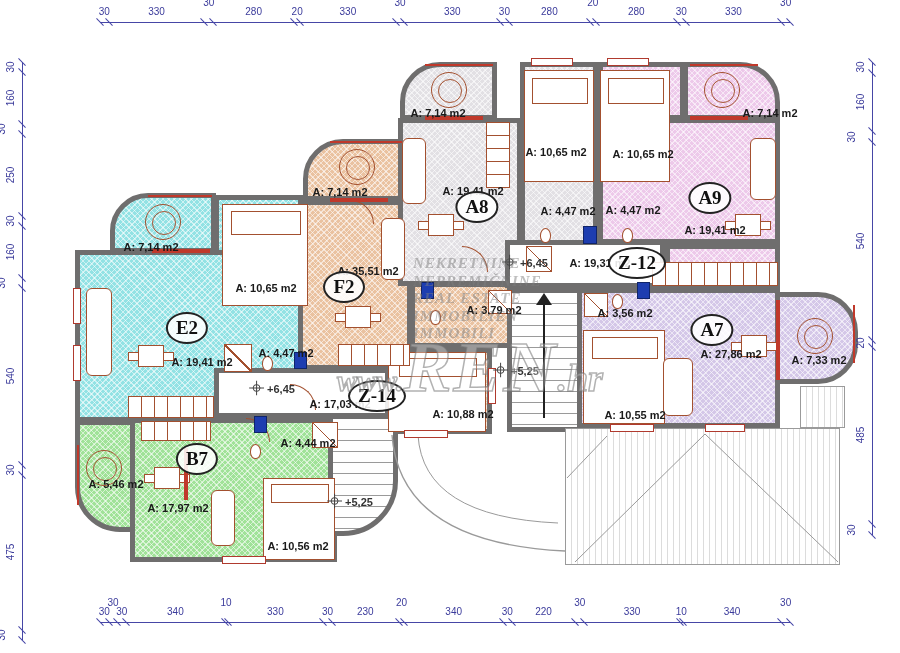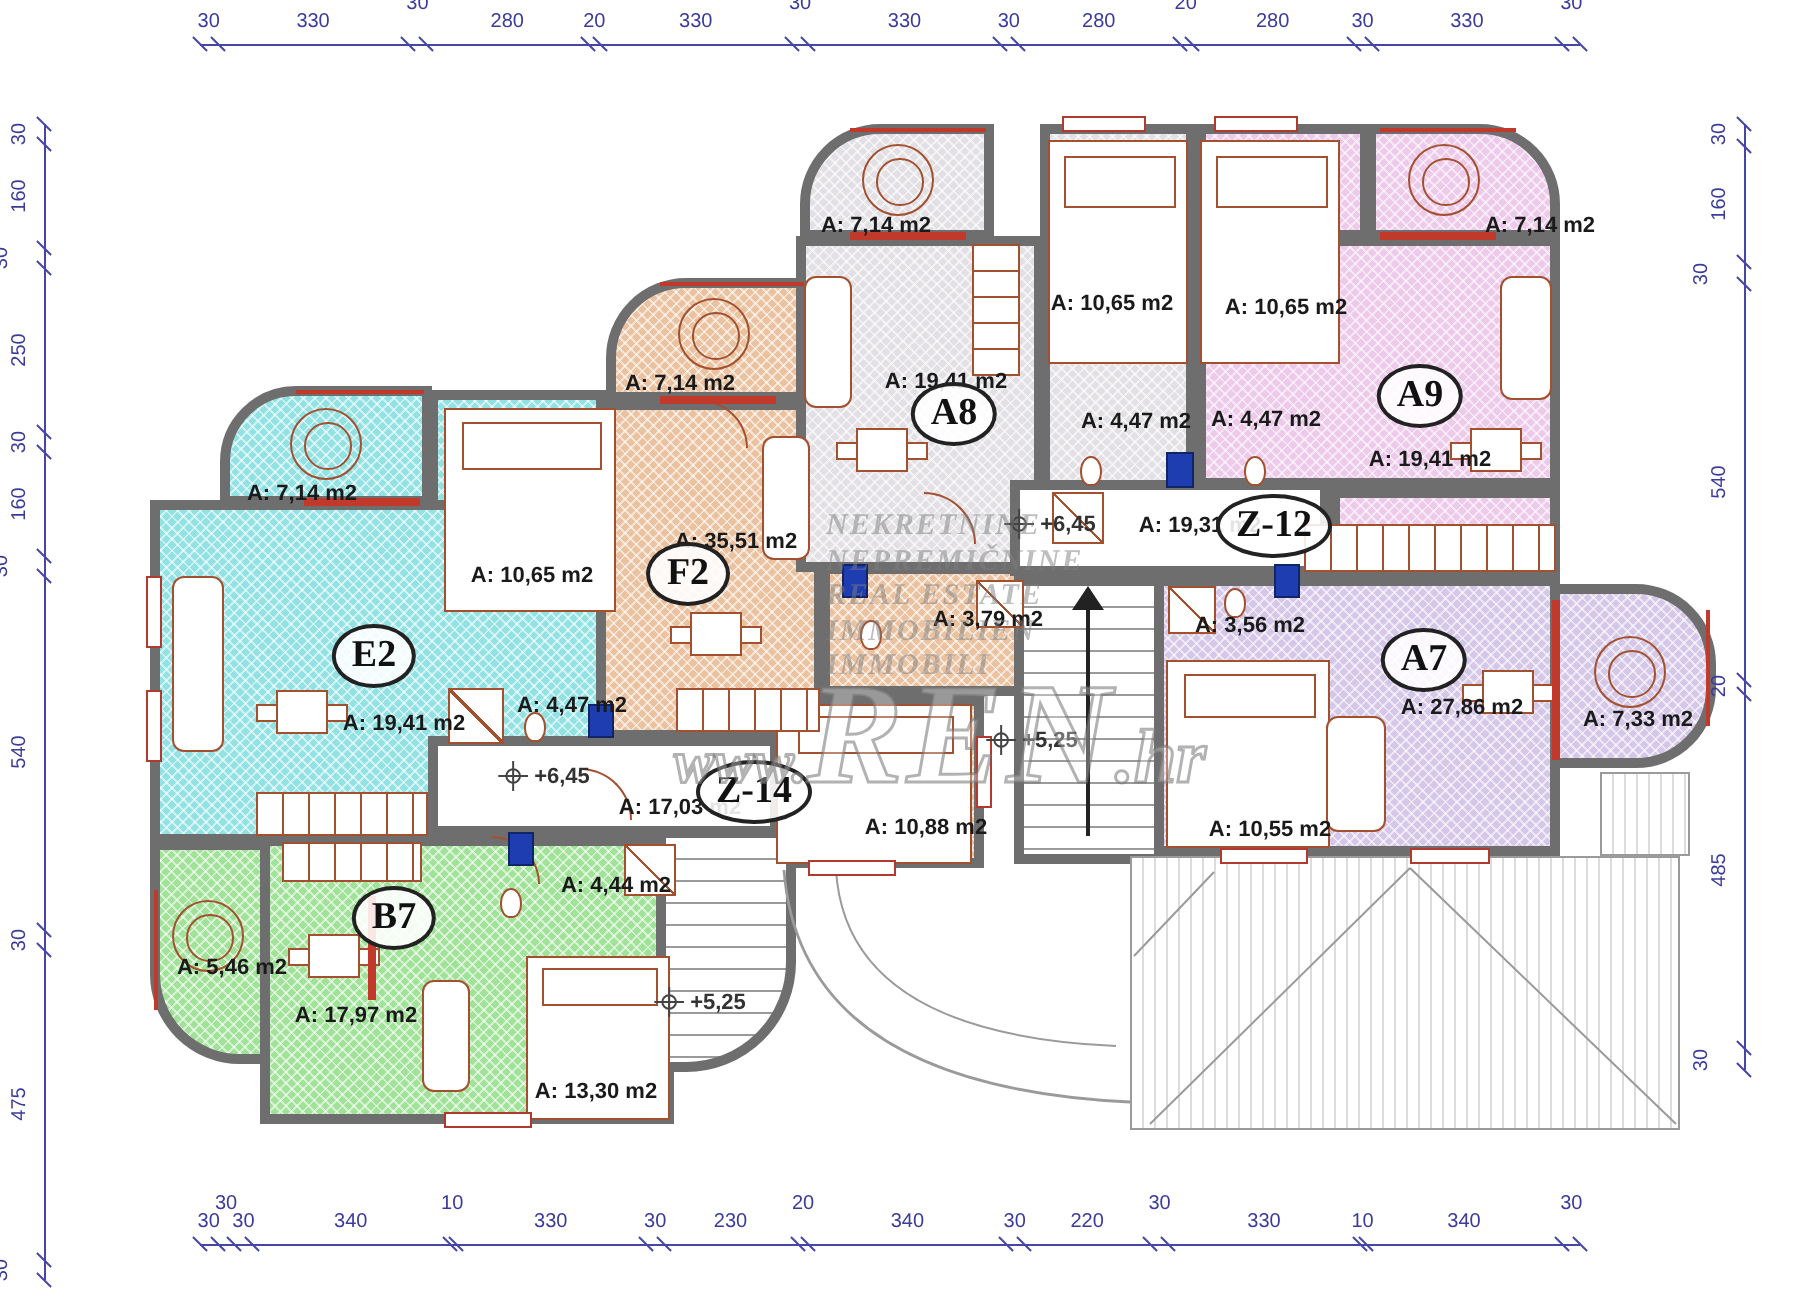--- a/index.html
+++ b/index.html
@@ -231,21 +231,21 @@
     <div class="room-label" style="left: 715px; top: 230px;">A: 19,41 m2</div>
     <div class="apt-circle" style="left: 710px; top: 198px;">A9</div>
     <div class="room-label" style="left: 625px; top: 313px;">A: 3,56 m2</div>
     <div class="room-label" style="left: 731px; top: 354px;">A: 27,86 m2</div>
     <div class="room-label" style="left: 819px; top: 360px;">A: 7,33 m2</div>
     <div class="room-label" style="left: 635px; top: 415px;">A: 10,55 m2</div>
     <div class="apt-circle" style="left: 712px; top: 330px;">A7</div>
     <div class="room-label" style="left: 116px; top: 484px;">A: 5,46 m2</div>
     <div class="room-label" style="left: 308px; top: 443px;">A: 4,44 m2</div>
     <div class="room-label" style="left: 178px; top: 508px;">A: 17,97 m2</div>
-    <div class="room-label" style="left: 298px; top: 546px;">A: 13,30 m2</div>
+    <div class="room-label" style="left: 298px; top: 546px;">A: 10,56 m2</div>
     <div class="apt-circle" style="left: 197px; top: 459px;">B7</div>
     <div class="room-label" style="left: 340px; top: 404px;">A: 17,03 m2</div>
     <div class="apt-circle" style="left: 377px; top: 396px;">Z-14</div>
     <div class="room-label" style="left: 600px; top: 263px;">A: 19,31 m2</div>
     <div class="apt-circle" style="left: 637px; top: 263px;">Z-12</div>
     <div class="level" style="left: 272px; top: 388px;">
       <svg width="15" height="15" viewBox="0 0 15 15">
         <circle cx="7.5" cy="7.5" r="3.4" fill="none" stroke="#444" stroke-width="1"></circle>
         <path d="M0 7.5 H15 M7.5 0 V15" stroke="#444" stroke-width="1" fill="none"></path>
       </svg>

